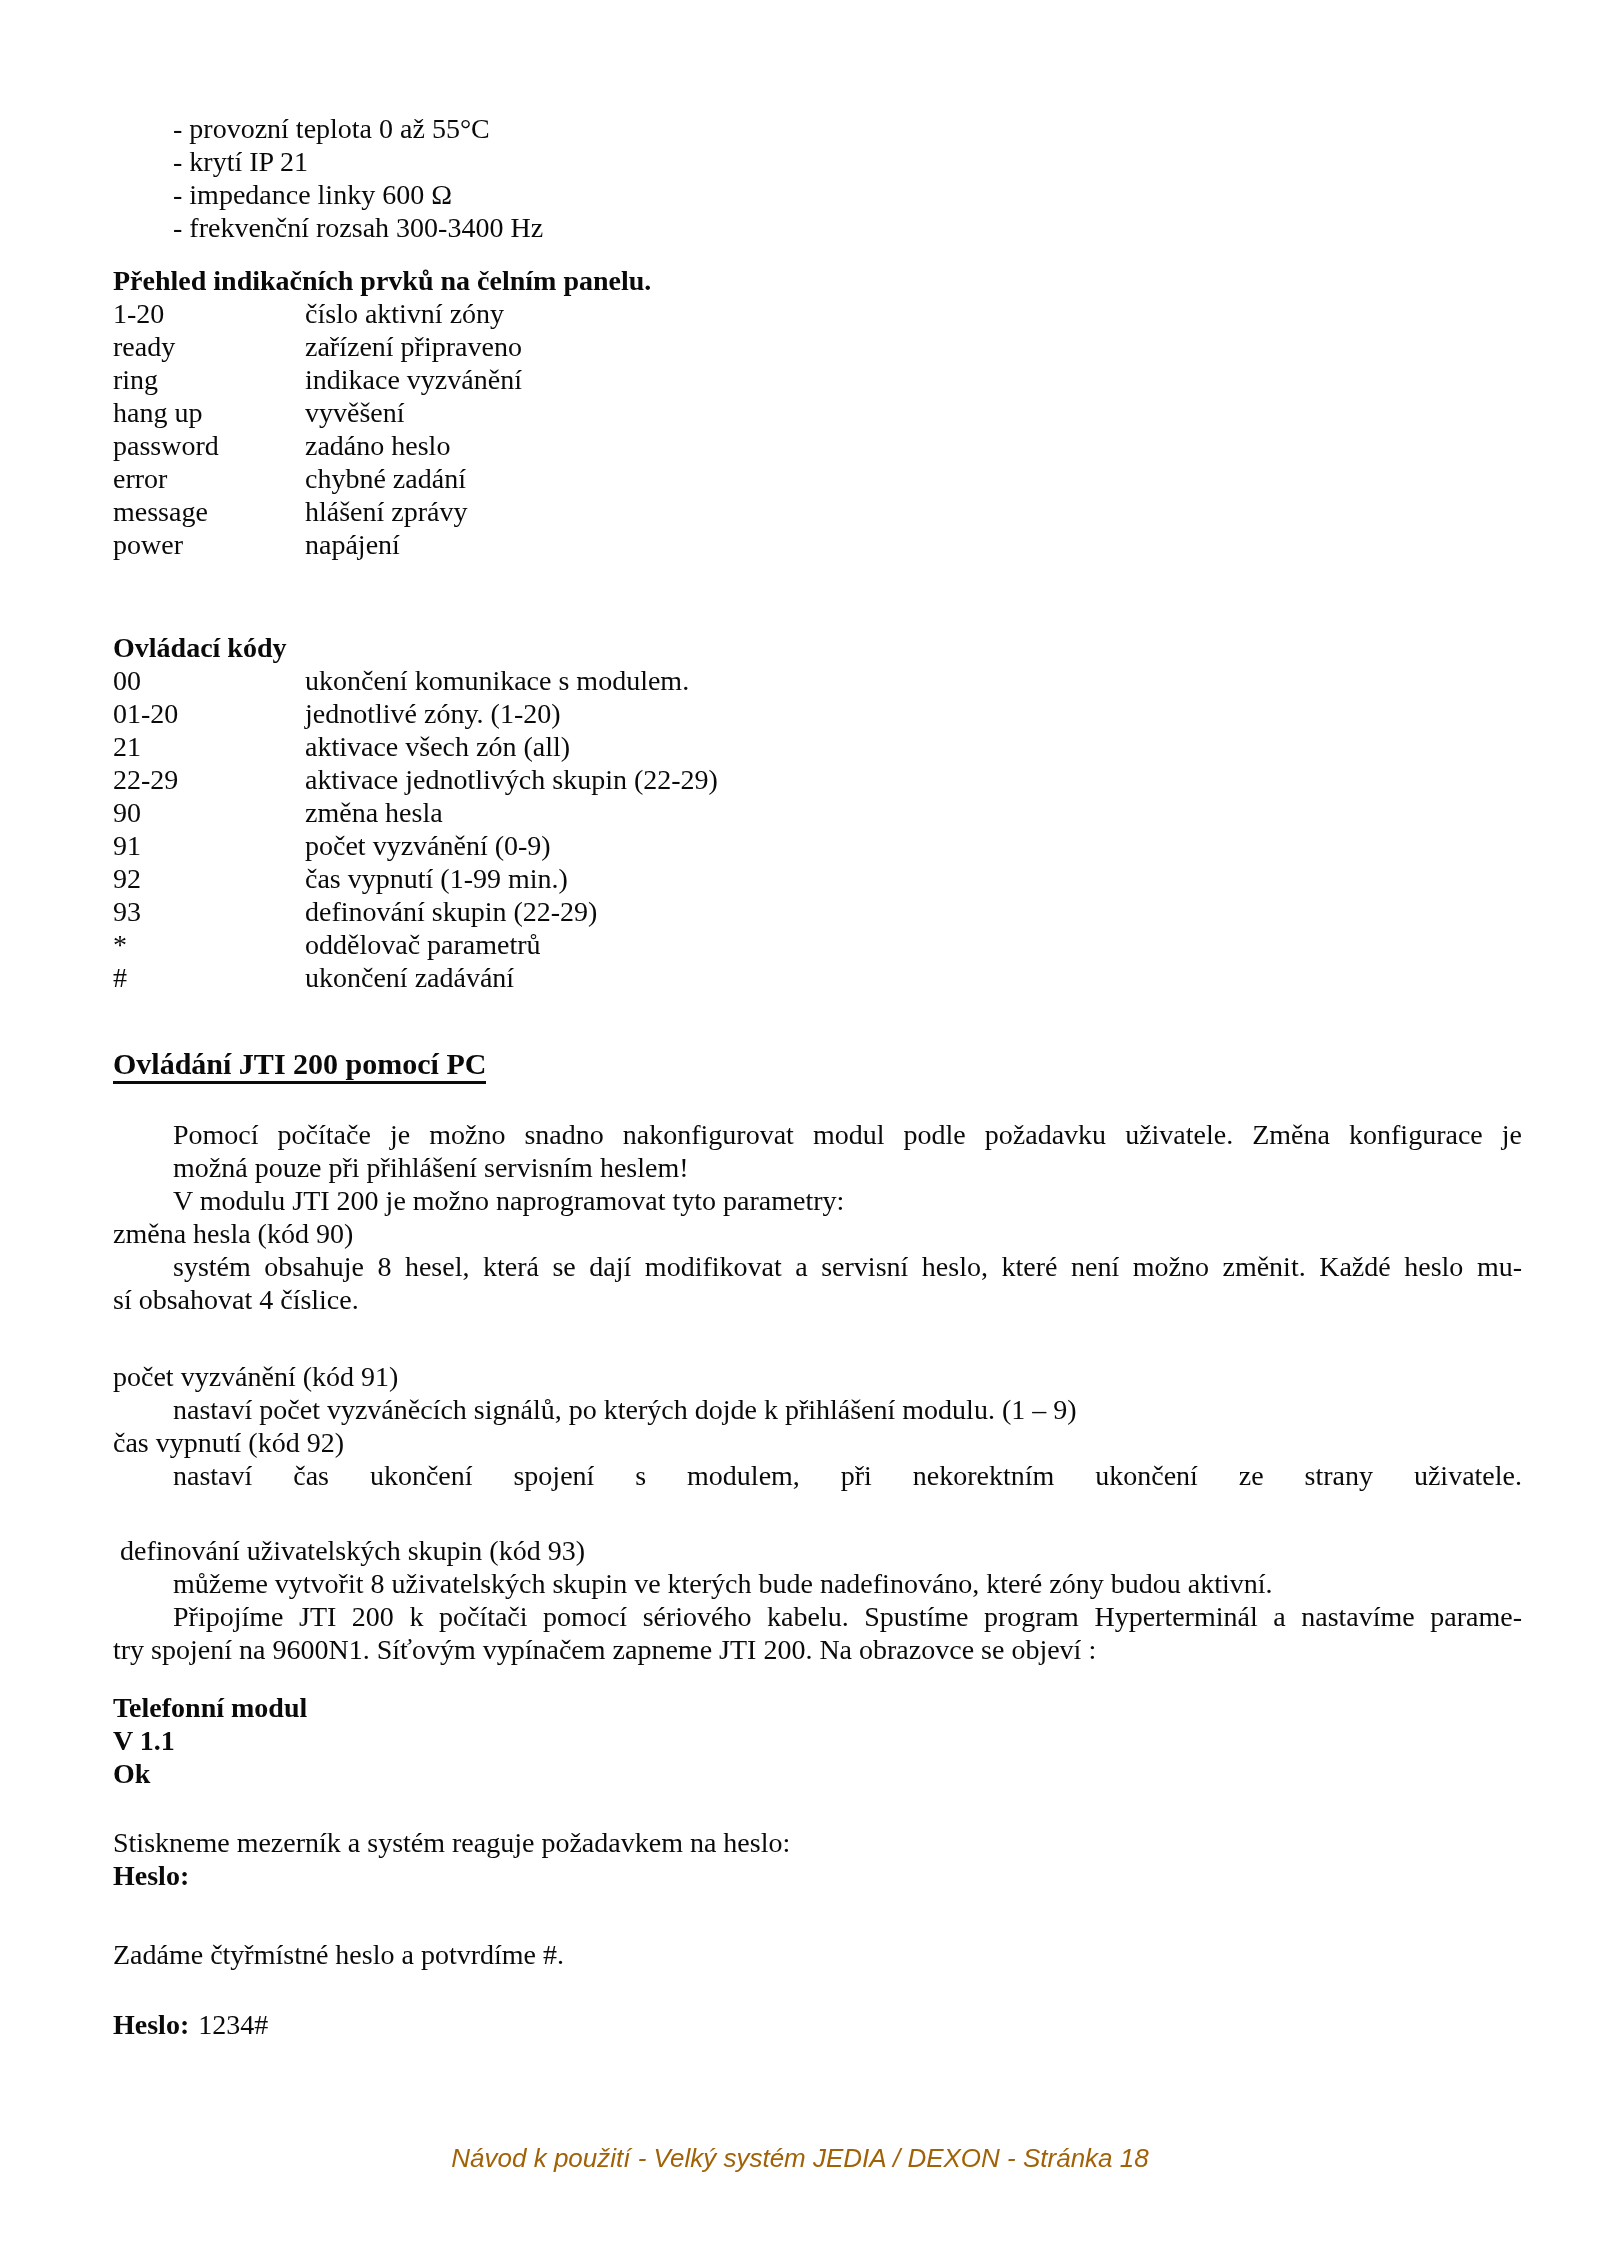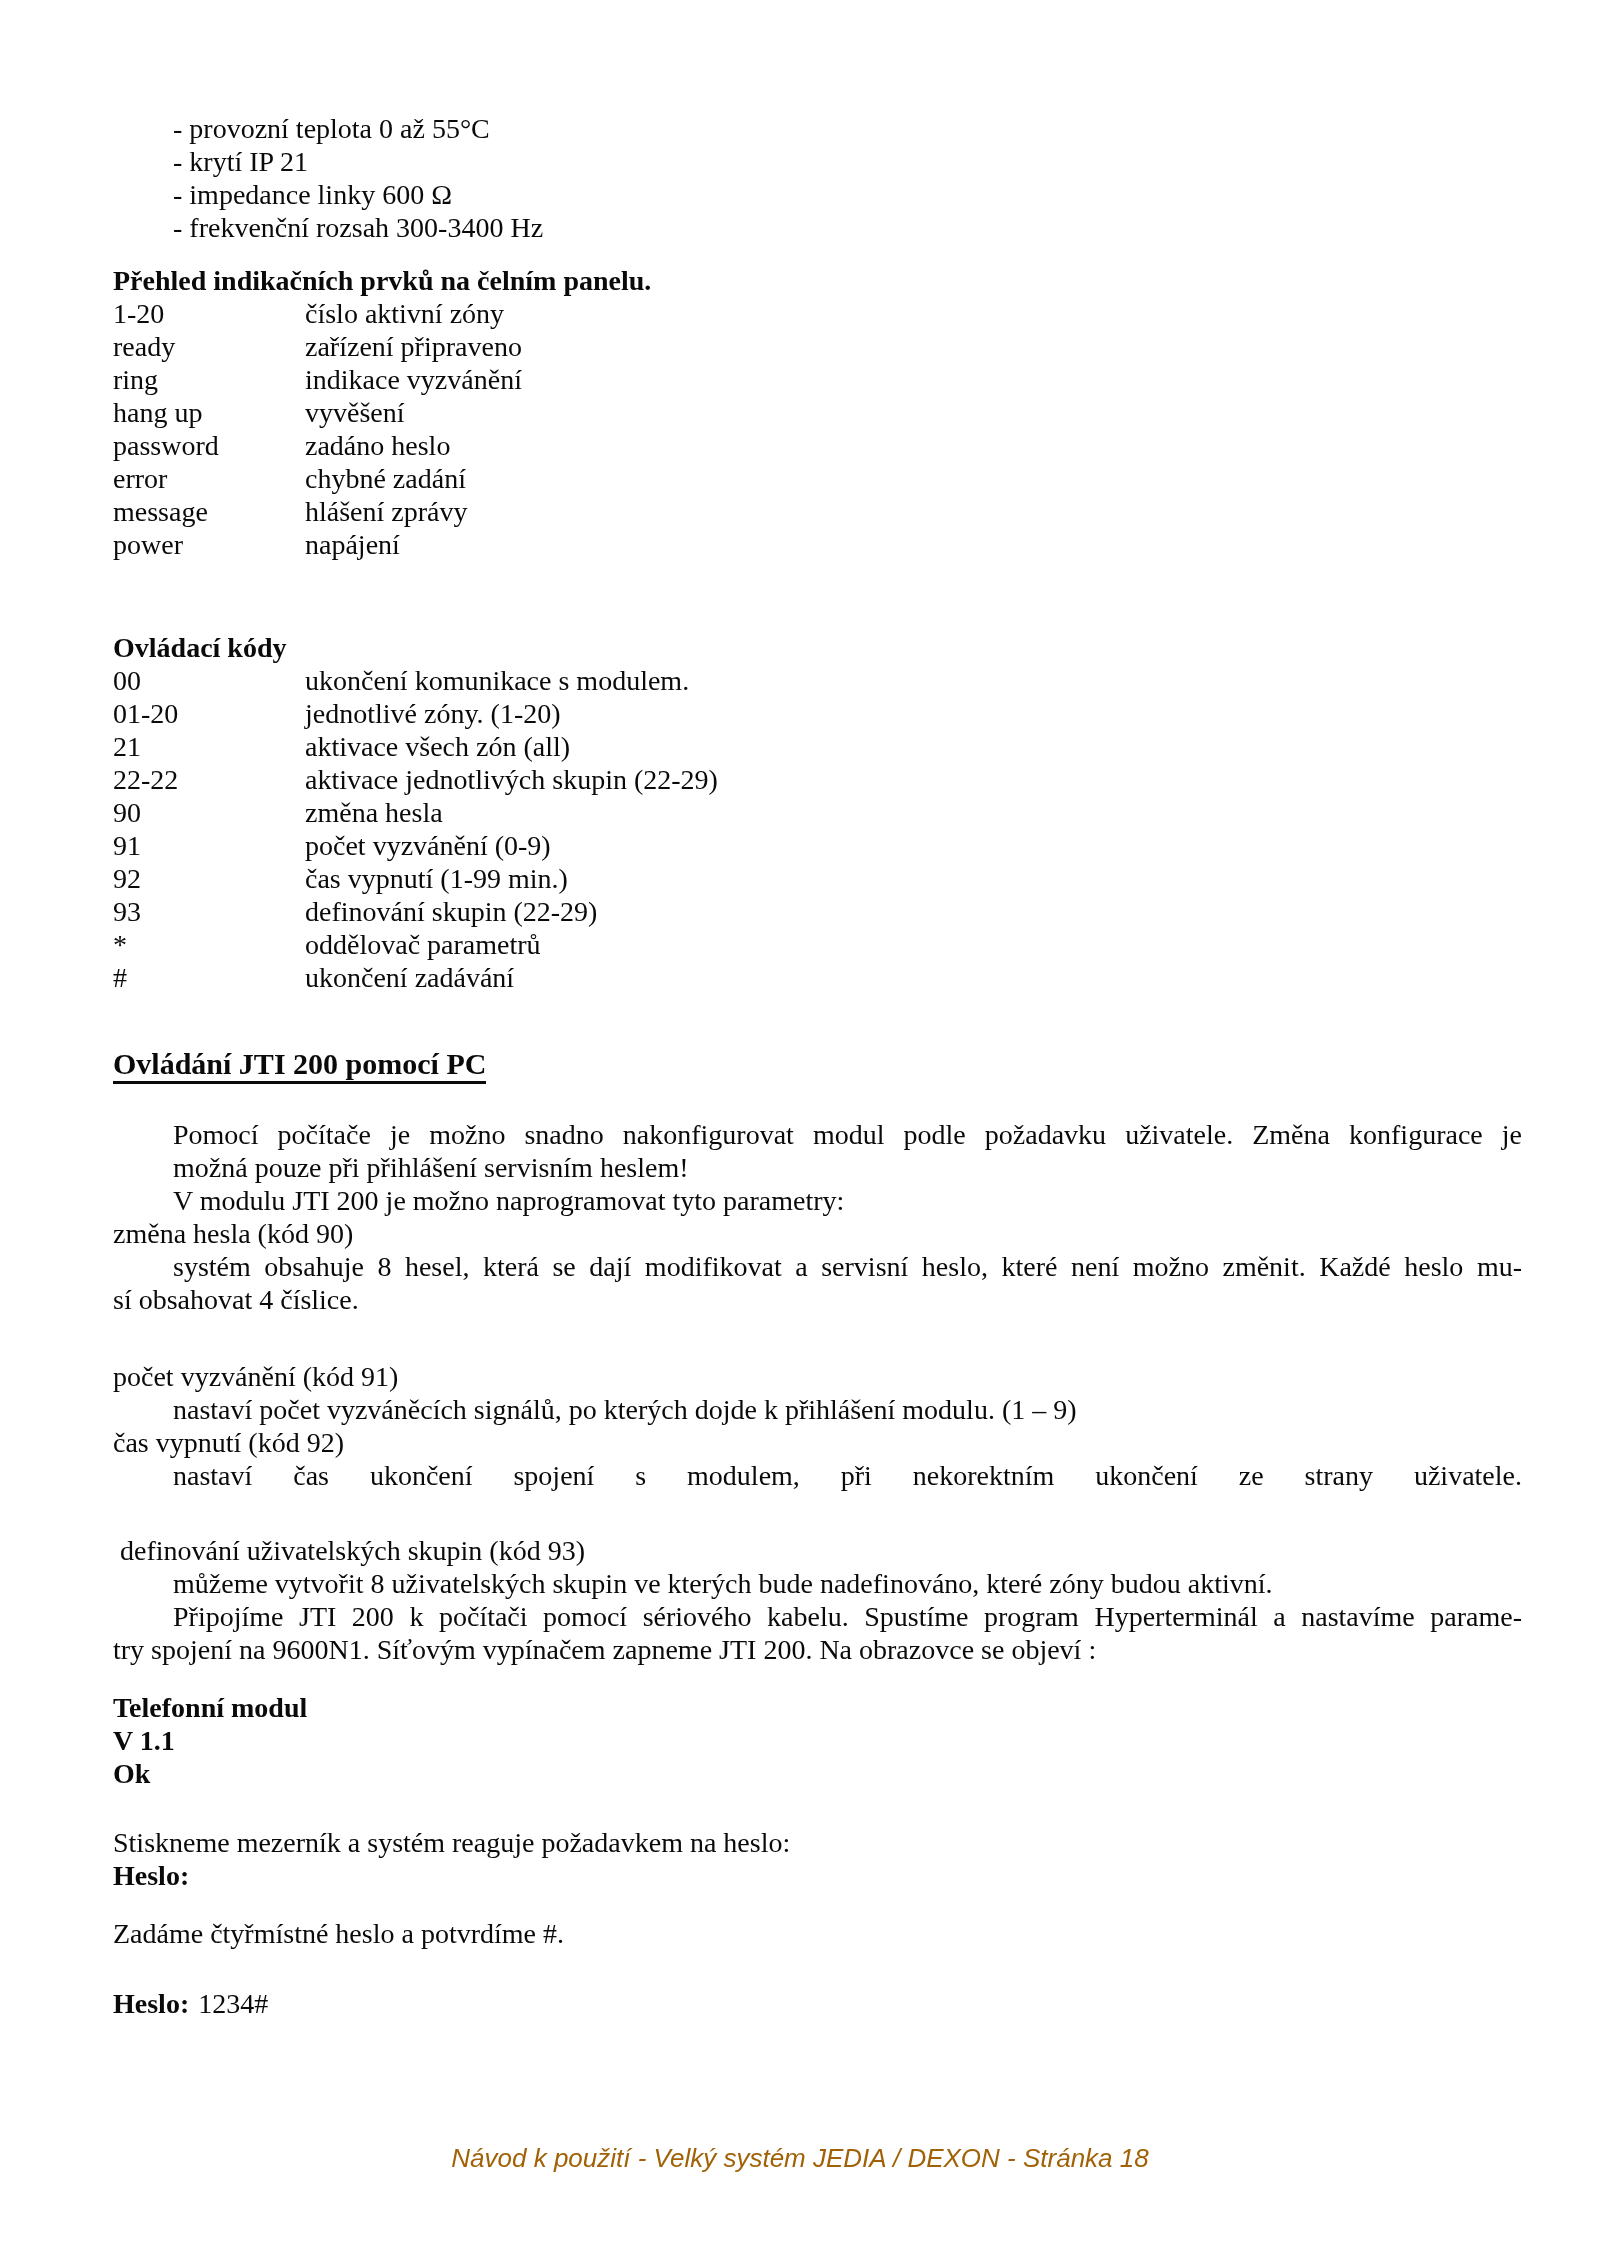--- a/index.html
+++ b/index.html
@@ -31,21 +31,21 @@
   .jl.indent { text-align-last: justify; }
   
   .specs { padding-left: 60px; }
   
   .trow { display: flex; }
   .trow .term { flex: 0 0 192px; }
   .trow .desc { flex: 1 1 auto; }
   
   .g20 { margin-top: 20px; }
   .g25 { margin-top: 25px; }
-  .g35 { margin-top: 25px; }
+  .g35 { margin-top: 46px; }
   .g36 { margin-top: 36px; }
   .g37 { margin-top: 37px; }
   .g40 { }
   .g42 { margin-top: 42px; }
   .g44 { margin-top: 44px; }
   .g50 { margin-top: 52px; }
   .g70 { margin-top: 70px; }
   .section-title-underline {
     font-weight: bold;
     font-size: 30px;
@@ -126,21 +126,21 @@
       </div>
       <div class="trow ln">
         <span class="term">01-20</span>
         <span class="desc">jednotlivé zóny. (1-20)</span>
       </div>
       <div class="trow ln">
         <span class="term">21</span>
         <span class="desc">aktivace všech zón (all)</span>
       </div>
       <div class="trow ln">
-        <span class="term">22-22</span>
+        <span class="term">22-29</span>
         <span class="desc">aktivace jednotlivých skupin (22-29)</span>
       </div>
       <div class="trow ln">
         <span class="term">90</span>
         <span class="desc">změna hesla</span>
       </div>
       <div class="trow ln">
         <span class="term">91</span>
         <span class="desc">počet vyzvánění (0-9)</span>
       </div>

